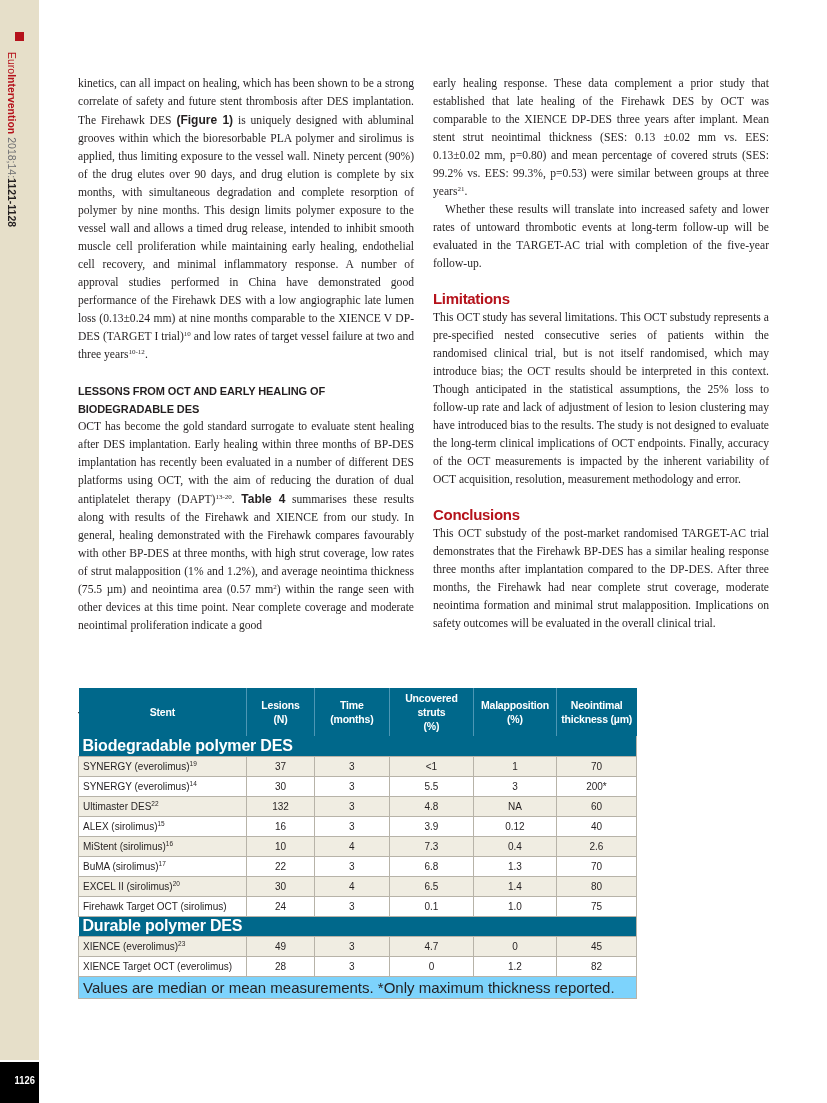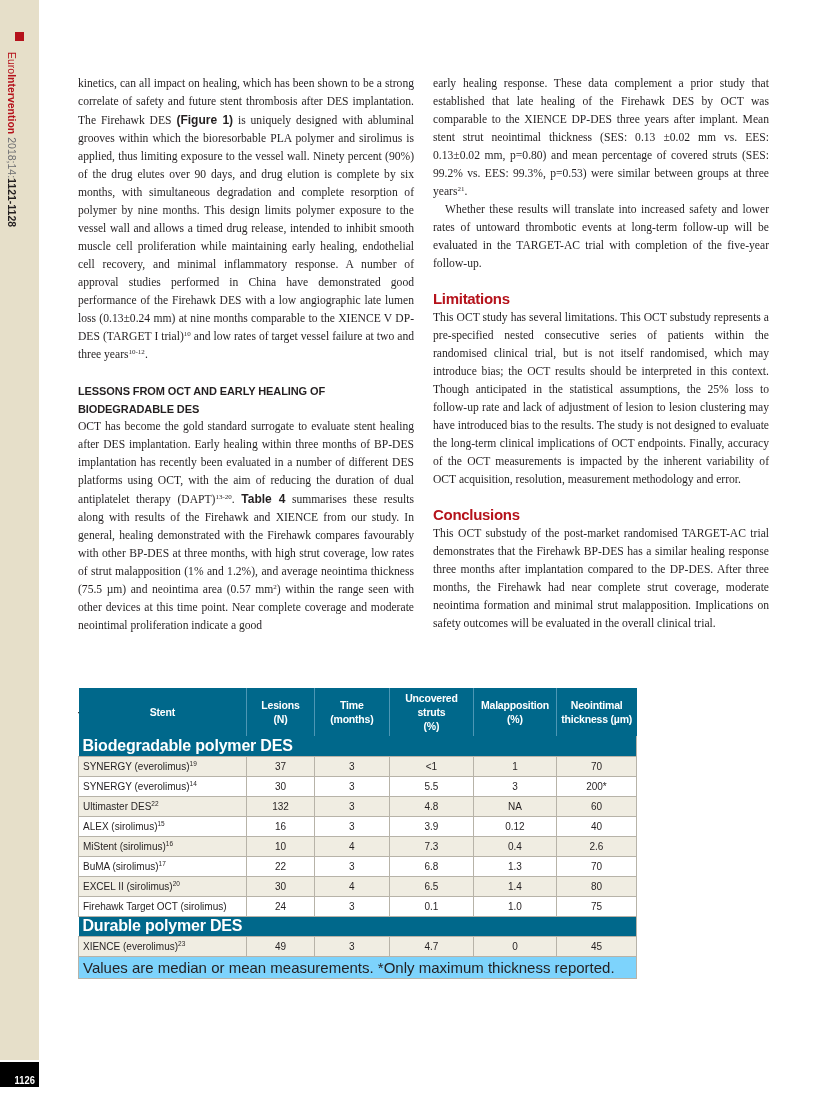--- a/index.html
+++ b/index.html
@@ -5,21 +5,21 @@
   * { box-sizing: border-box; margin: 0; padding: 0; }
   html, body { width: 827px; height: 1103px; background: #ffffff; overflow: hidden; }
   body { position: relative; font-family: "Liberation Serif", serif; color: #231f20; }
 
   .side-bar { position: absolute; left: 0; top: 0; width: 39px; height: 1060px; background: #e6dfc9; }
   .side-square { position: absolute; left: 15px; top: 32px; width: 9px; height: 9px; background: #b5121b; }
   .side-text { position: absolute; left: 6px; top: 52px; writing-mode: vertical-rl; font-family: "Liberation Sans", sans-serif; font-size: 10.5px; color: #6d6e71; white-space: nowrap; }
   .side-text .brand-light { color: #b5121b; }
   .side-text .brand-bold { color: #b5121b; font-weight: bold; }
   .side-text .pages { color: #231f20; font-weight: bold; }
-  .page-num-box { position: absolute; left: 0; top: 1062px; width: 39px; height: 25px; background: #000000; }
+  .page-num-box { position: absolute; left: 0; top: 1062px; width: 39px; height: 41px; background: #000000; }
   .page-num { position: absolute; right: 4px; top: 12px; color: #ffffff; font-family: "Liberation Sans", sans-serif; font-weight: bold; font-size: 11px; transform: scaleX(0.85); transform-origin: right; }
 
   .col { position: absolute; top: 75px; width: 336px; font-size: 11.6px; line-height: 18px; text-align: justify; }
   .col-left { left: 78px; }
   .col-right { left: 433px; }
   .col p { margin: 0; }
   .col p.indent { text-indent: 12px; }
   sup { font-size: 7px; line-height: 0; vertical-align: 4px; margin-top: 43px; }
   .ref-bold { font-family: "Liberation Sans", sans-serif; font-weight: bold; font-size: 12px; }
   .subhead { font-family: Liberation Sans, sans-serif; font-weight: bold; font-size: 11px; line-height: 18px; margin-top: 18px; text-align: left; letter-spacing: -0.1px; }
@@ -157,17 +157,25 @@
         <td colspan="6">Durable polymer DES</td>
       </tr>
       <tr class="datarow odd">
         <td><span>XIENCE (everolimus)</span><sup>23</sup></td>
         <td>49</td>
         <td>3</td>
         <td>4.7</td>
         <td>0</td>
         <td>45</td>
       </tr>
+      <tr class="datarow even">
+        <td><span>XIENCE Target OCT (everolimus)</span></td>
+        <td>28</td>
+        <td>3</td>
+        <td>0</td>
+        <td>1.2</td>
+        <td>82</td>
+      </tr>
       <tr class="note">
         <td colspan="6">Values are median or mean measurements. *Only maximum thickness reported.</td>
       </tr>
     </tbody>
 </table>
 
 </body></html>

